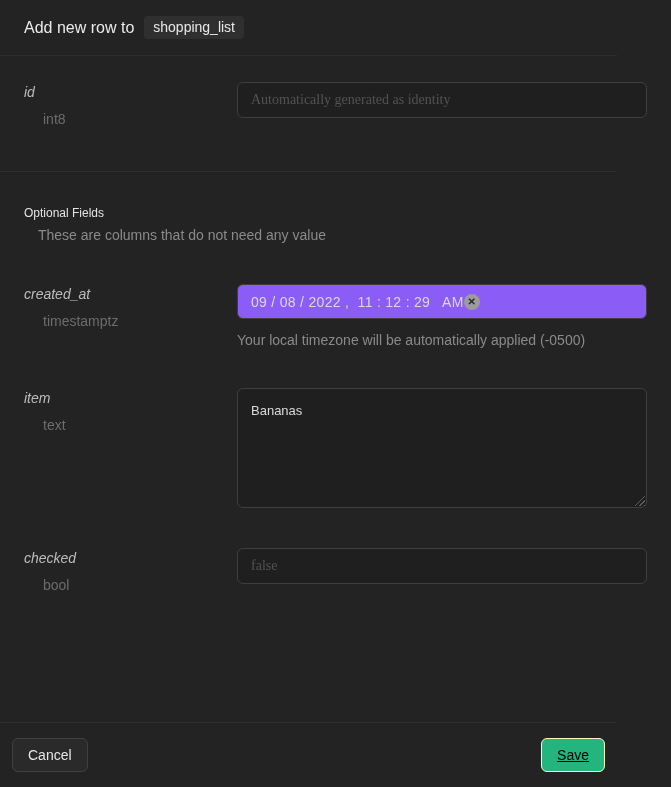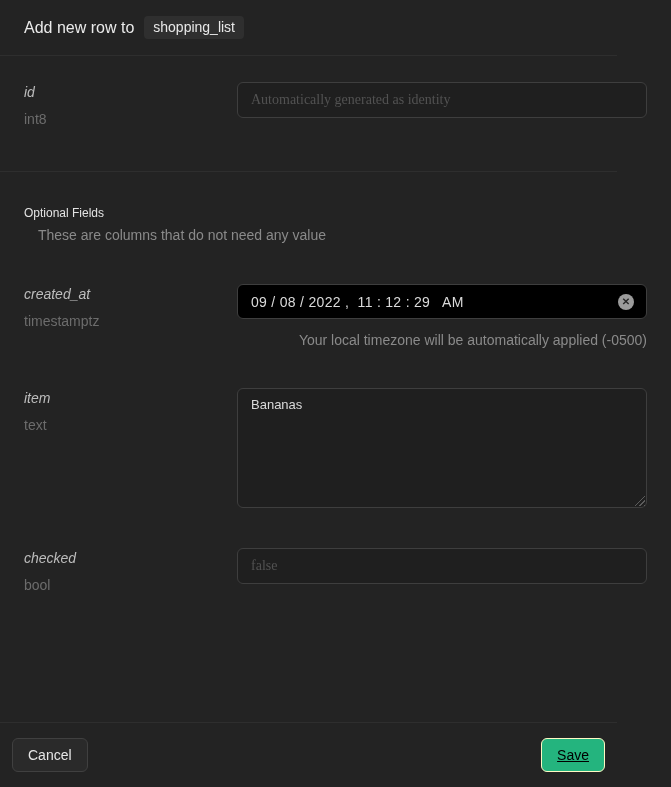--- a/index.html
+++ b/index.html
@@ -32,21 +32,21 @@
   }
 
   
   .row {
     display: grid;
     grid-template-columns: 189px 410px;
     column-gap: 24px;
   }
   .label-col { padding-top: 2px; }
   .field-label { display: block; font-size: 14px; color: #bdbdbd; font-style: italic; }
-  .field-type { display: block; font-size: 14px; color: #6c6c6c; margin-top: 11px; }
+  .field-type { display: block; font-size: 14px; color: #6c6c6c; margin-top: 11px; margin-left: 19px; }
 
   .section-required {
     padding: 26px 24px 44px;
     border-bottom: 1px solid #2e2e2e;
   }
 
   .optional-head { padding: 34px 24px 0; }
   .optional-title { margin: 0; font-size: 12px; font-weight: 400; color: #e3e3e3; }
   .optional-subtitle { margin: 7px 14px 0; font-size: 14px; color: #8a8a8a; }
 
@@ -61,52 +61,52 @@
     padding: 0 13px;
     color: #d8d8d8;
     font-size: 14px;
     font-family: Liberation Serif, serif;
     outline: none;
   }
   .text-input::placeholder { color: #525252; opacity: 1; }
 
   .datetime-box {
     width: 410px; height: 35px;
-    background: #000000;
+    background: #8b5cf6;
     border: 1px solid #3e3e3e;
     border-radius: 6px;
     padding: 0 12px 0 13px;
-    display: flex; align-items: center; justify-content: space-between;
+    display: flex; align-items: center; 
     cursor: text;
   }
   .datetime-value {
     font-size: 14px; color: #dadada;
     white-space: pre;
     letter-spacing: 0.3px;
   }
   .clear-icon {
     width: 16px; height: 16px;
     border-radius: 50%;
     background: #9b9b9b;
     color: #262626;
     font-size: 10px; line-height: 16px; font-weight: 700;
     text-align: center;
     cursor: pointer;
     flex: 0 0 auto;
     user-select: none;
   }
-  .field-helper { margin: 13px 0 0; font-size: 14px; color: #8a8a8a; text-align: right; }
+  .field-helper { margin: 13px 0 0; font-size: 14px; color: #8a8a8a; }
 
   .textarea-wrap { position: relative; width: 410px; height: 120px; }
   .item-textarea {
     width: 410px; height: 120px;
     background: #1f1f1f;
     border: 1px solid #3e3e3e;
     border-radius: 6px;
-    padding: 8px 13px;
+    padding: 14px 13px;
     color: #dadada;
     font-size: 13px;
     font-family: "Liberation Sans", sans-serif;
     resize: none;
     outline: none;
     display: block;
   }
   .resize-handle {
     position: absolute; right: 2px; bottom: 2px;
     width: 13px; height: 13px;

